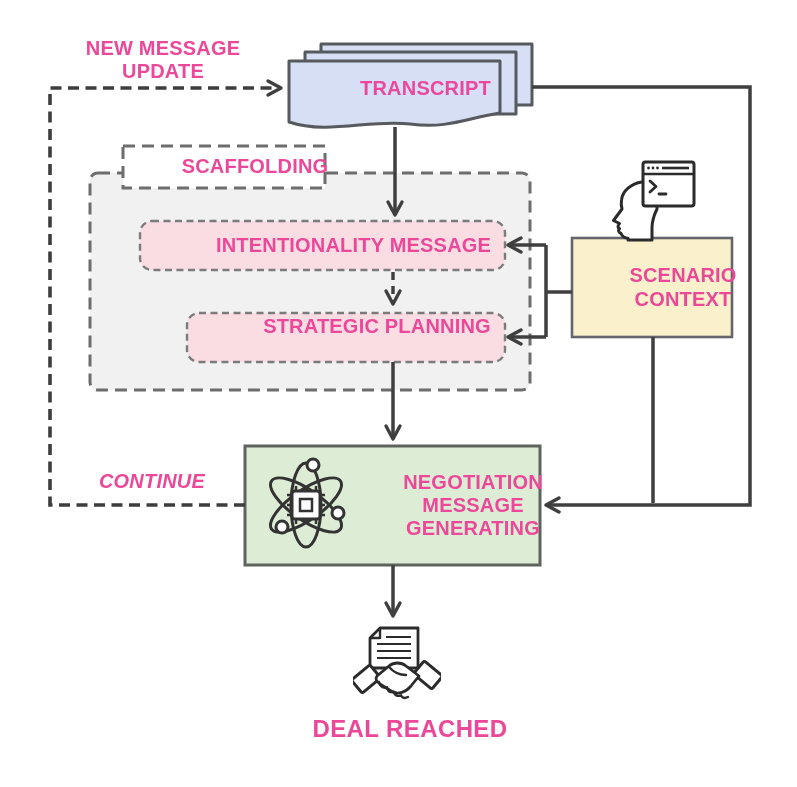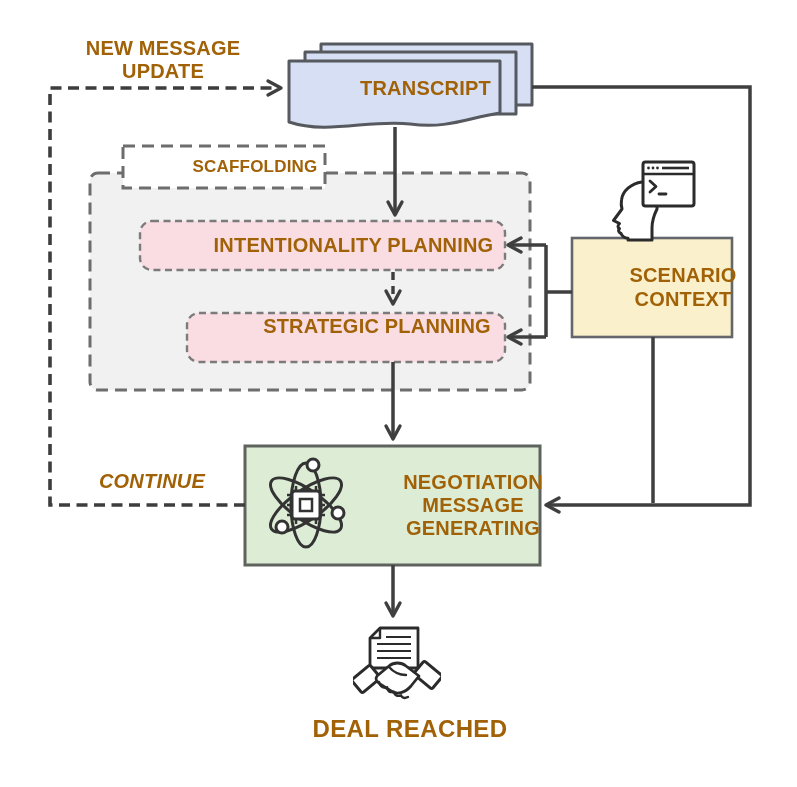--- a/index.html
+++ b/index.html
@@ -3,30 +3,30 @@
 <meta charset="utf-8">
 <style>
   html,body{margin:0;padding:0;background:#ffffff;}
   .stage{
     position:relative;width:797px;height:787px;background:#ffffff;
     font-family:"Liberation Sans",sans-serif;overflow:hidden;
   }
   .stage svg.canvas{position:absolute;left:0;top:0;}
   .lbl{
     position:absolute;display:flex;align-items:center;justify-content:center;
-    text-align:center;font-weight:700;color:#a16207;white-space:pre-line;
+    text-align:center;font-weight:700;color:#ec4899;white-space:pre-line;
     letter-spacing:.2px;line-height:1.16;
   }
   .lbl-outer{font-size:20px;}
   .lbl-node{font-size:20px;margin-left:31px;}
   .lbl-big{font-size:24px;letter-spacing:.4px;}
   
   #lbl-new-message{left:70px;top:34px;width:186px;height:52px;}
   #lbl-transcript{left:289px;top:62px;width:211px;height:54px;}
-  #lbl-scaffolding{left:123px;top:146px;width:202px;height:42px;font-size:17px;}
+  #lbl-scaffolding{left:123px;top:146px;width:202px;height:42px;font-size:20px;}
   #lbl-intentionality{left:140px;top:221px;width:365px;height:49px;}
   #lbl-strategic{left:187px;top:302px;width:318px;height:49px;}
   #lbl-scenario{left:572px;top:238px;width:160px;height:99px;}
   #lbl-negotiation{left:348px;top:446px;width:188px;height:119px;}
   #lbl-continue{left:85px;top:469px;width:134px;height:26px;font-style:italic;}
   #lbl-deal{left:300px;top:712px;width:220px;height:34px;}
 </style>
 </head>
 <body>
 
@@ -128,21 +128,21 @@
     </svg>
   </svg>
 
   <div id="lbl-new-message" class="lbl lbl-outer">NEW MESSAGE
 UPDATE</div>
 
   <div id="lbl-transcript" class="lbl lbl-node">TRANSCRIPT</div>
 
   <div id="lbl-scaffolding" class="lbl lbl-node">SCAFFOLDING</div>
 
-  <div id="lbl-intentionality" class="lbl lbl-node">INTENTIONALITY PLANNING</div>
+  <div id="lbl-intentionality" class="lbl lbl-node">INTENTIONALITY MESSAGE</div>
 
   <div id="lbl-strategic" class="lbl lbl-node">STRATEGIC PLANNING</div>
 
   <div id="lbl-negotiation" class="lbl lbl-node">NEGOTIATION
 MESSAGE
 GENERATING</div>
 
   <div id="lbl-scenario" class="lbl lbl-node">SCENARIO
 CONTEXT</div>
 

